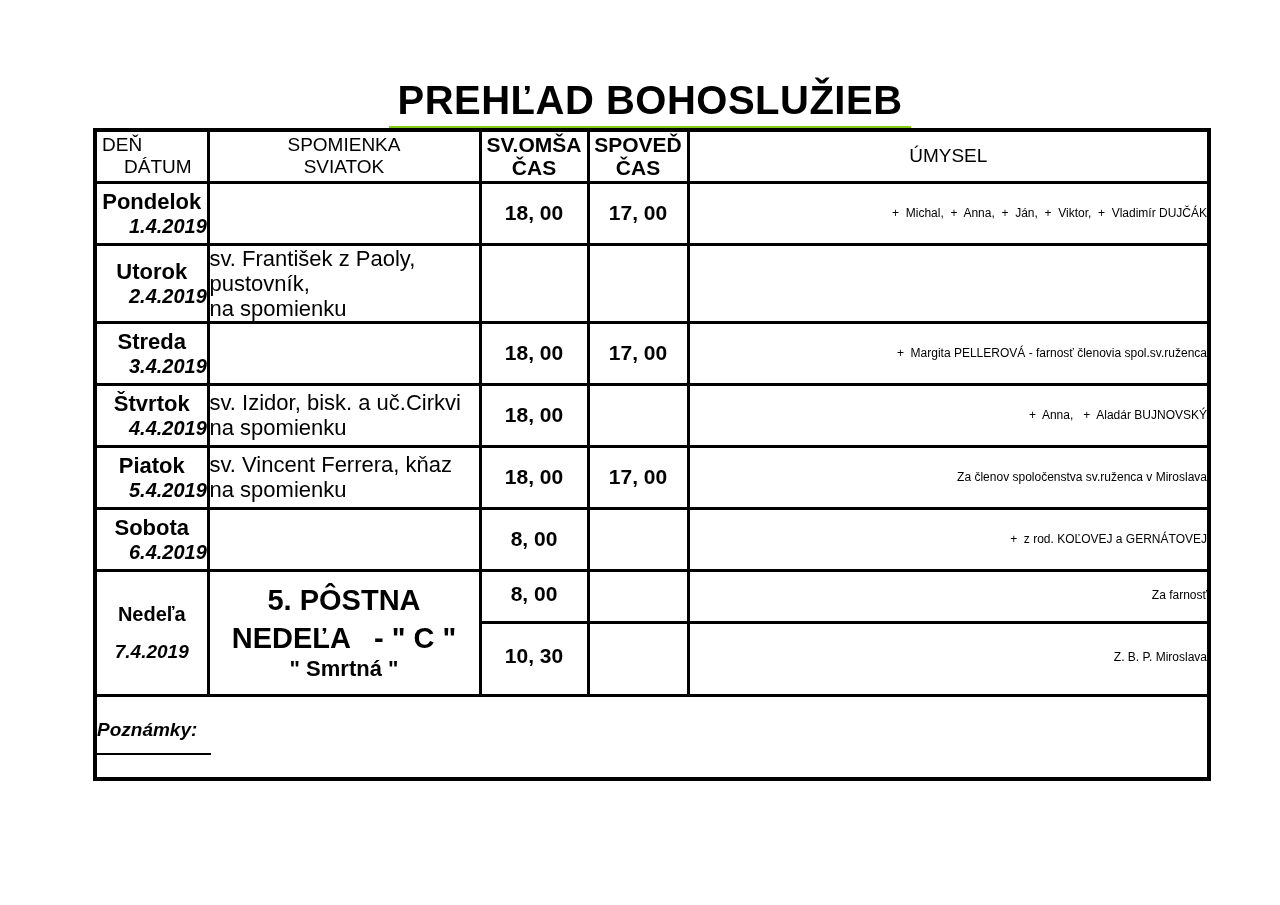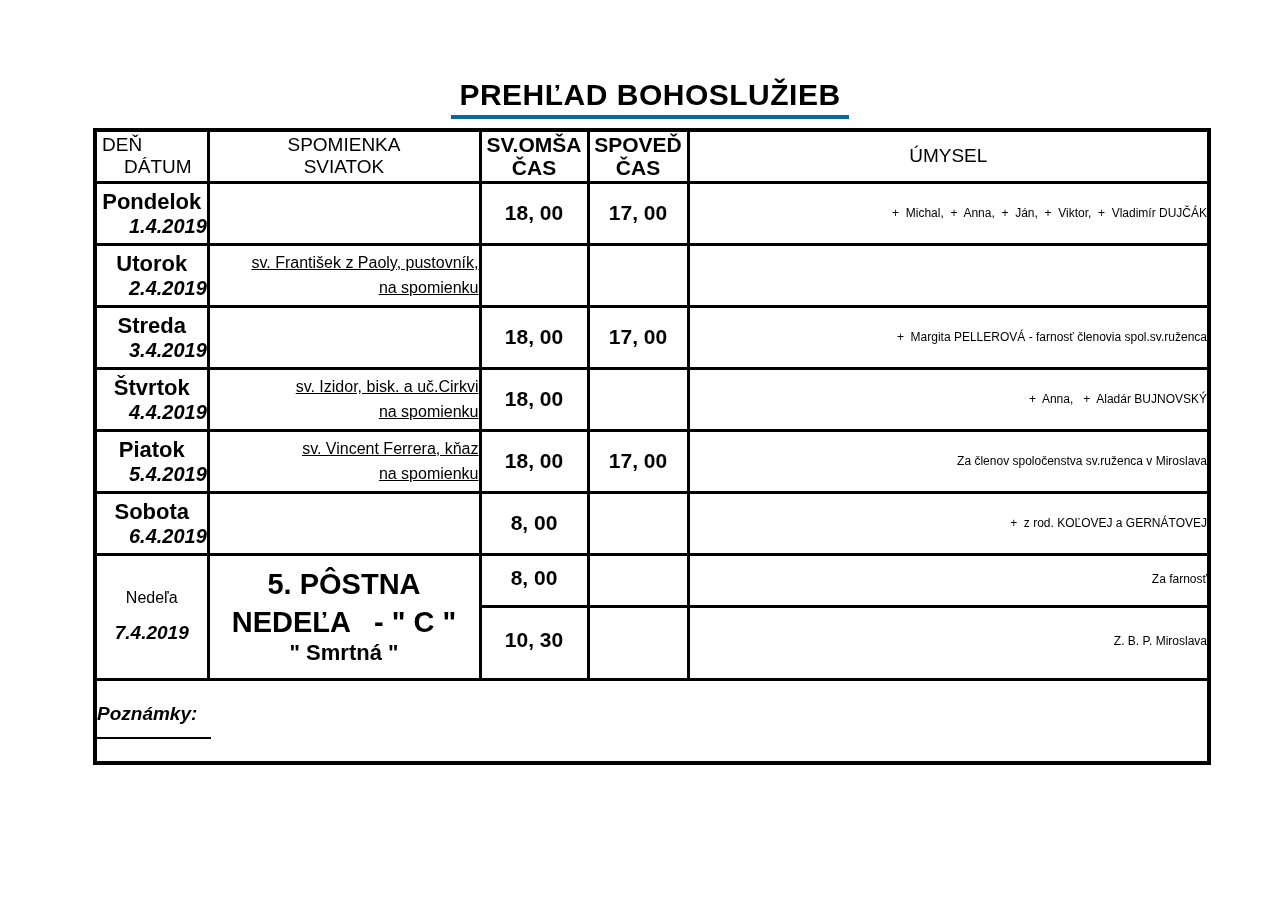--- a/index.html
+++ b/index.html
@@ -6,22 +6,22 @@
   body {
     width:1280px; height:905px;
     font-family:"Liberation Sans", sans-serif;
     color:#000;
   }
   .page { position:relative; width:1280px; height:905px; background:#fff; overflow:hidden; }
 
   .title-wrap { position:absolute; left:93px; top:78px; width:1114px; text-align:center; }
   .title {
     display:inline-block;
-    font-size:30px; font-weight:bold; letter-spacing:0.5px;
-    border-bottom:4px solid #0369a1; padding:0 8px 3px 8px;
+    font-size:40px; font-weight:bold; letter-spacing:0.5px;
+    border-bottom:4px solid #84cc16; padding:0 8px 3px 8px;
   }
 
   table.sched {
     position:absolute; left:93px; top:128px; width:1114px;
     border-collapse:collapse; table-layout:fixed;
     border:4px solid #000;
   }
   table.sched td {
     border:3px solid #000;
     padding:0; vertical-align:middle; overflow:hidden;
@@ -33,31 +33,31 @@
   .h-day  { text-align:left; }
   .h-day .l1 { padding-left:5px; }
   .h-day .l2 { padding-left:27px; }
   .h-time { font-weight:bold; font-size:21px; line-height:23px;margin-top:11px; }
 
   
   tr.r { height:62px; }
   .c-day { text-align:center; }
   .day-name { font-size:22px; font-weight:bold; line-height:25px; }
   .day-date { font-size:20px; font-weight:bold; font-style:italic; line-height:24px;margin-left:32px; }
-  .c-mem { text-align:right; font-size:16px; line-height:25px;text-decoration:underline; }
+  .c-mem { text-align:left; font-size:22px; line-height:25px; }
   .c-time { text-align:center; font-size:21px; font-weight:bold; padding-bottom:10px; }
   .c-int  { text-align:right; font-size:12px; padding-left:22px; padding-bottom:8px; white-space:pre-wrap; }
 
   
   tr.sun1 { height:52px; }
   tr.sun2 { height:73px; }
   td.dot-b { border-bottom:2px dotted #555; }
   td.dot-t { border-top:2px dotted #555; }
   .sun-day { text-align:center; padding-bottom:18px; }
-  .sun-day-name { font-size:16px; font-weight:normal; }
+  .sun-day-name { font-size:20px; font-weight:bold; }
   .sun-date { font-size:19px; font-weight:bold; font-style:italic; margin-top:15px; }
   .c-feast { text-align:center; padding-bottom:4px; }
   .feast1 { font-size:29px; font-weight:bold; line-height:32px; }
   .feast2 { font-size:29px; font-weight:bold; line-height:32px; margin-top:6px; white-space:pre; }
   .feast3 { font-size:22px; font-weight:bold; line-height:26px; margin-top:2px; white-space:pre; }
   .sun1 .c-time { padding-bottom:4px; }
   .sun1 .c-int { padding-bottom:2px; }
   .sun2 .c-time { padding-bottom:6px; }
   .sun2 .c-int { padding-bottom:4px; }
 

